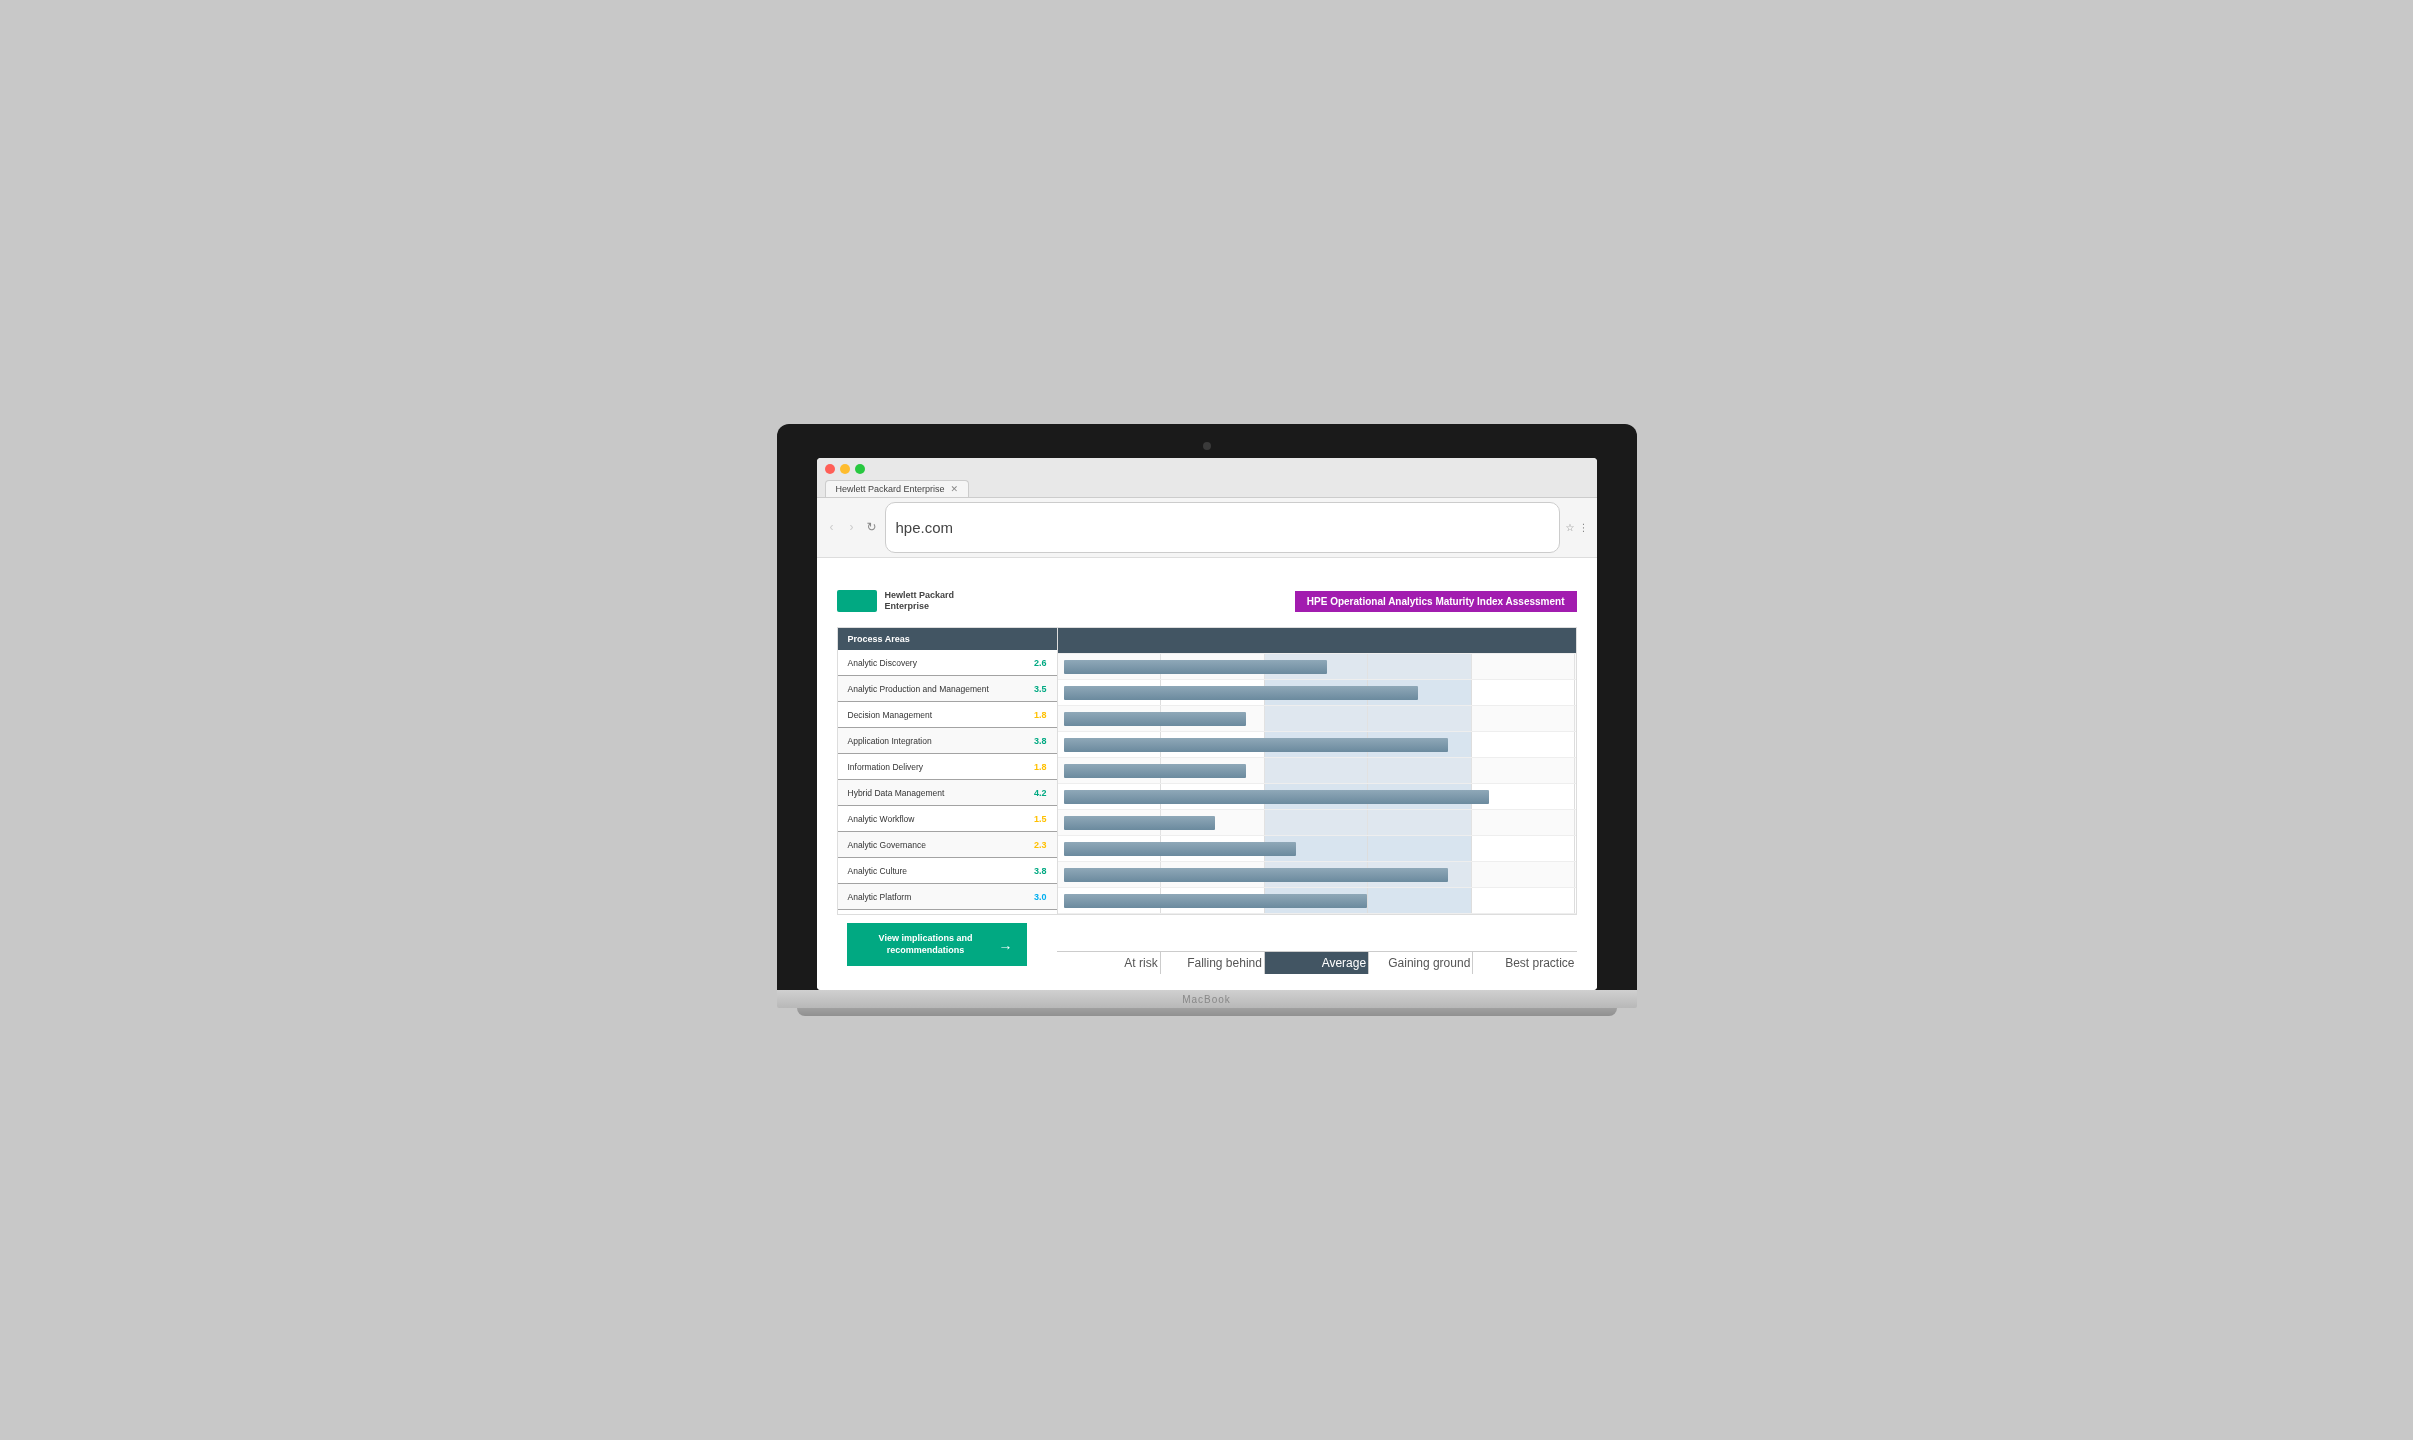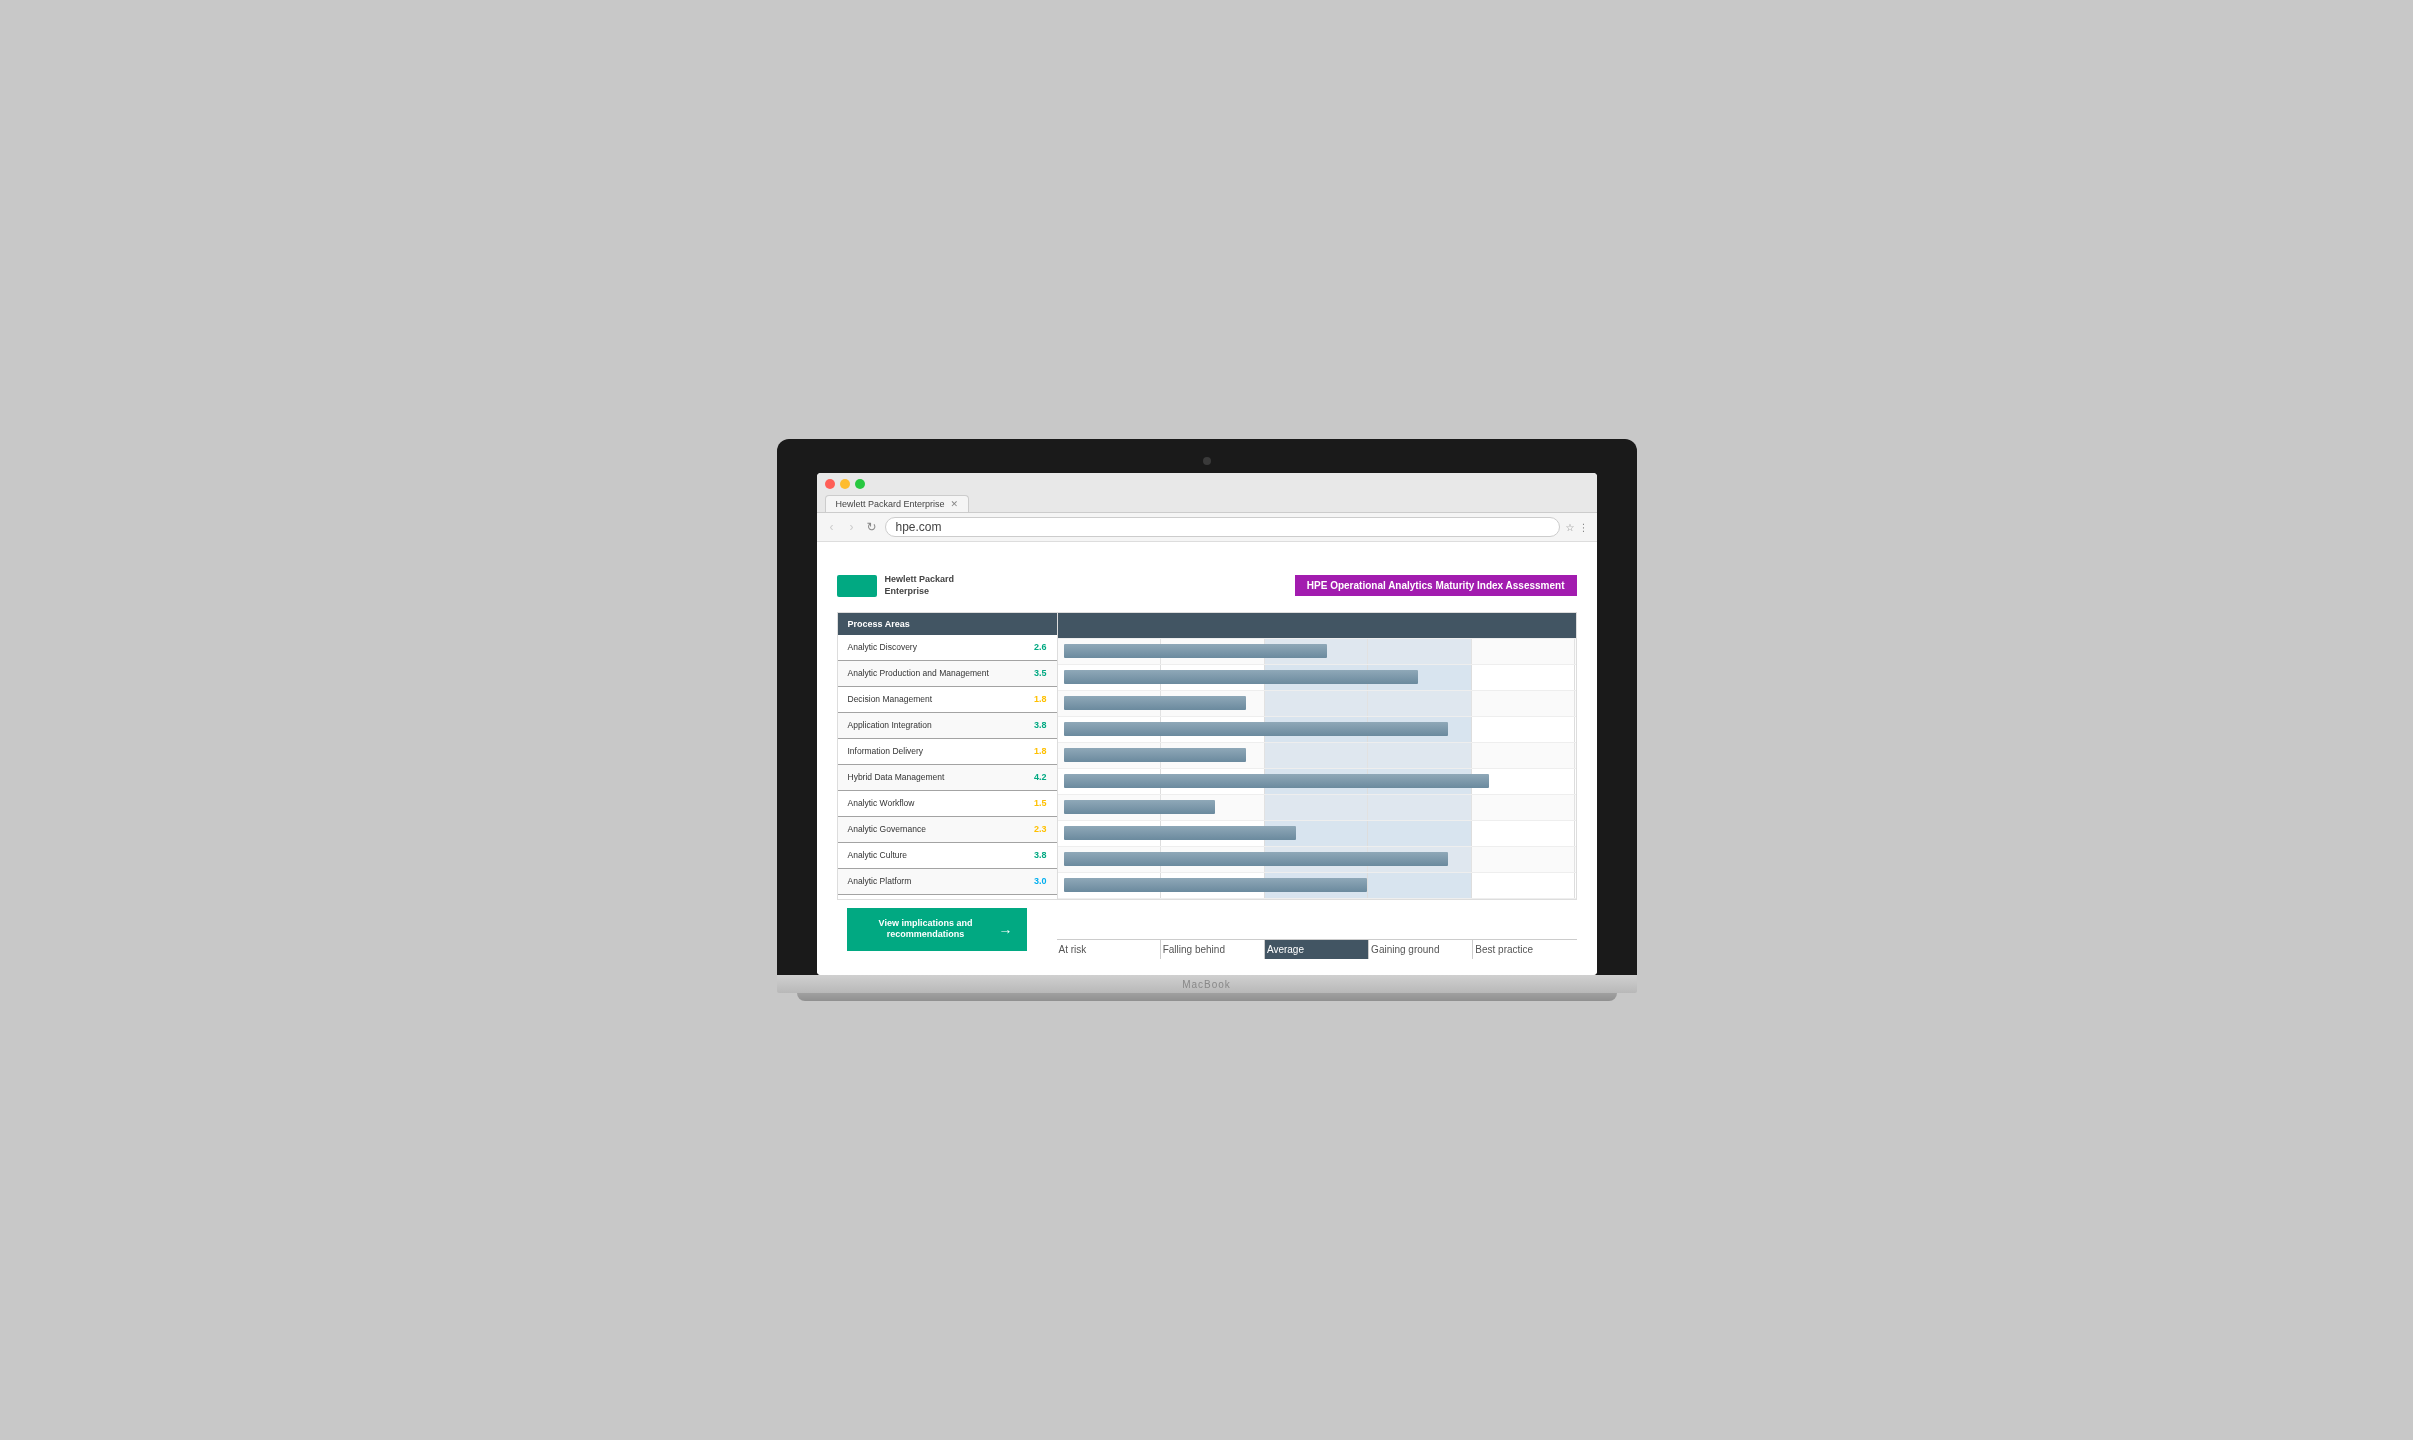--- a/index.html
+++ b/index.html
@@ -131,22 +131,22 @@
       justify-content: center;
     }
 
     .nav-btn.disabled { color: #ccc; }
 
     .url-bar {
       flex: 1;
       background: #fff;
       border: 1px solid #ccc;
       border-radius: 10px;
-      padding: 2px 10px;
-      font-size: 12px;
+      padding: 16px 10px;
+      font-size: 15px;
       color: #444;
     }
 
     .nav-icons {
       display: flex;
       gap: 4px;
       color: #888;
       font-size: 10px;
     }
 
@@ -301,23 +301,23 @@
 
     
     .legend-row {
       display: flex;
       border-top: 1px solid #ccc;
       margin-top: 0;
     }
 
     .legend-item {
       flex: 1;
-      text-align: left;
+      text-align: right;
       padding: 4px 2px;
-      font-size: 10px;
+      font-size: 12px;
       color: #555;
       border-right: 1px solid #ccc;
     }
 
     .legend-item.active {
       background: #425563;
       color: #fff;
     }
 
     .legend-item:last-child { border-right: none; }

